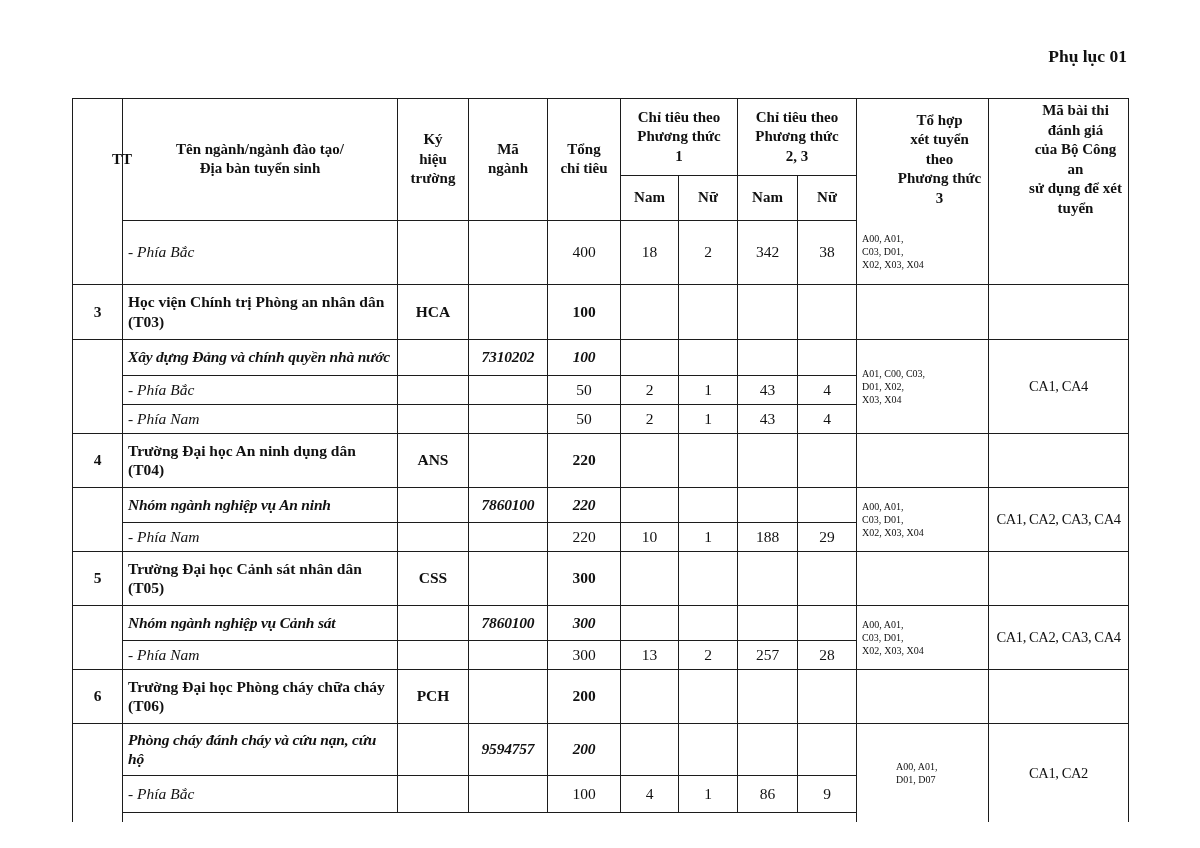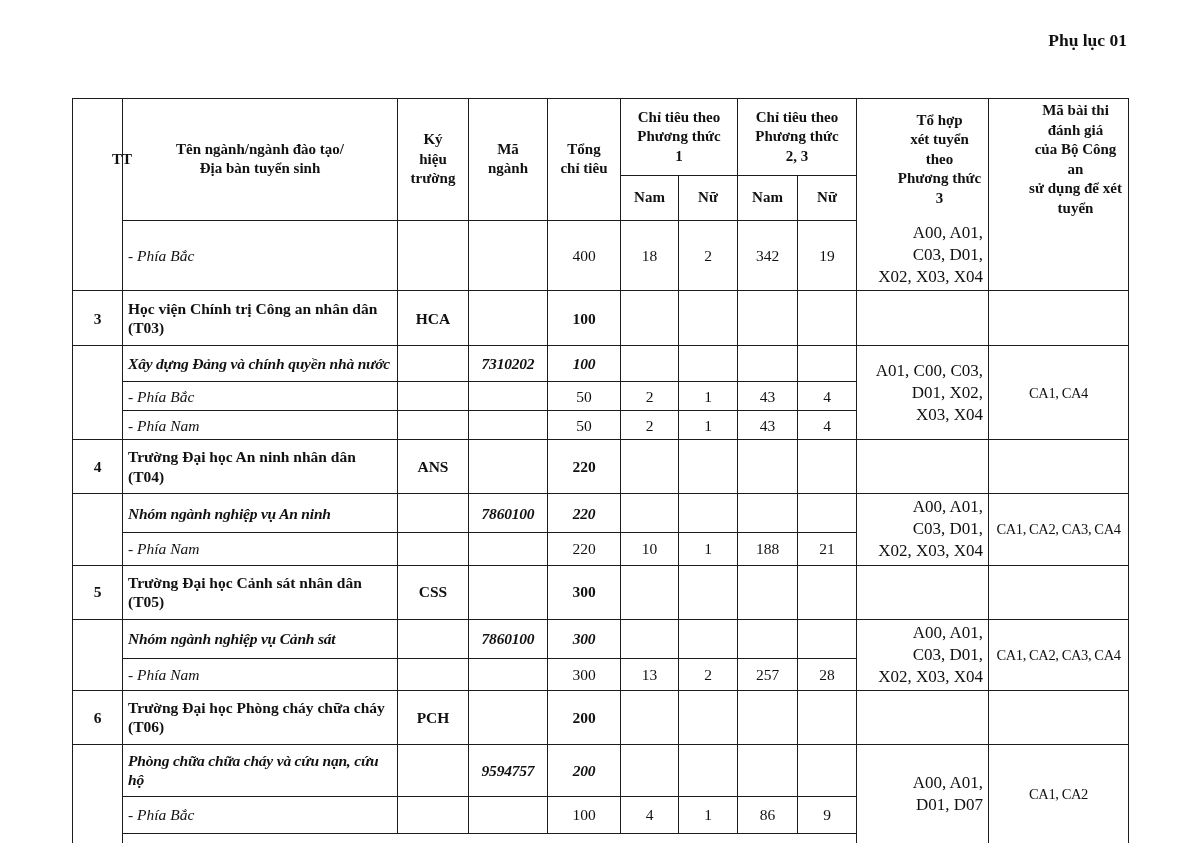--- a/index.html
+++ b/index.html
@@ -6,21 +6,21 @@
   body {
     width: 1200px; height: 848px;
     background: #ffffff;
     font-family: "Liberation Serif", "DejaVu Serif", serif;
     color: #111;
     position: relative;
     overflow: hidden;
   }
   .appendix-label {
     position: absolute;
-    top: 30px; right: 73px;
+    top: 46px; right: 73px;
     font-weight: bold;
     font-size: 17.5px;
   }
   table.quota {
     position: absolute;
     left: 72px; top: 98px;
     border-collapse: collapse;
     table-layout: fixed;
     width: 1056px;
   }
@@ -49,23 +49,23 @@
     white-space: pre-line;
     font-size: 15px;
     line-height: 1.3;
   }
   td.name { text-align: left; padding-right: 6px; }
   td.num  { text-align: center; }
   .b  { font-weight: bold; }
   .i  { font-style: italic; }
   .bi { font-weight: bold; font-style: italic; letter-spacing: -0.2px; }
   td.combo {
-    text-align: right;
+    text-align: left;
     white-space: pre-line;
-    font-size: 17px;
+    font-size: 10px;
     line-height: 1.3;
   }
   td.exam {
     text-align: center;
     white-space: nowrap;
     font-size: 14.5px;
     letter-spacing: -0.4px;
     padding: 2px 2px;
     margin-left: 27px;
   }
@@ -130,30 +130,30 @@
 
   <tr style="height:64px">
     <td class="num nb-t"></td>
     <td class="name i">- Phía Bắc</td>
     <td class="num"></td>
     <td class="num"></td>
     <td class="num">400</td>
     <td class="num">18</td>
     <td class="num">2</td>
     <td class="num">342</td>
-    <td class="num">19</td>
+    <td class="num">38</td>
     <td class="combo nb-t">A00, A01,
 C03, D01,
 X02, X03, X04</td>
     <td class="exam nb-t"></td>
   </tr>
 
   <tr style="height:55px">
     <td class="num b">3</td>
-    <td class="name b">Học viện Chính trị Công an nhân dân (T03)</td>
+    <td class="name b">Học viện Chính trị Phòng an nhân dân (T03)</td>
     <td class="num b">HCA</td>
     <td class="num"></td>
     <td class="num b">100</td>
     <td class="num"></td>
     <td class="num"></td>
     <td class="num"></td>
     <td class="num"></td>
     <td class="combo"></td>
     <td class="exam"></td>
   </tr>
@@ -188,21 +188,21 @@
     <td class="num"></td>
     <td class="num">50</td>
     <td class="num">2</td>
     <td class="num">1</td>
     <td class="num">43</td>
     <td class="num">4</td>
   </tr>
 
   <tr style="height:54px">
     <td class="num b">4</td>
-    <td class="name b">Trường Đại học An ninh nhân dân (T04)</td>
+    <td class="name b">Trường Đại học An ninh dụng dân (T04)</td>
     <td class="num b">ANS</td>
     <td class="num"></td>
     <td class="num b">220</td>
     <td class="num"></td>
     <td class="num"></td>
     <td class="num"></td>
     <td class="num"></td>
     <td class="combo"></td>
     <td class="exam"></td>
   </tr>
@@ -222,21 +222,21 @@
     <td class="exam" rowspan="2">CA1, CA2, CA3, CA4</td>
   </tr>
   <tr style="height:29px">
     <td class="name i">- Phía Nam</td>
     <td class="num"></td>
     <td class="num"></td>
     <td class="num">220</td>
     <td class="num">10</td>
     <td class="num">1</td>
     <td class="num">188</td>
-    <td class="num">21</td>
+    <td class="num">29</td>
   </tr>
 
   <tr style="height:54px">
     <td class="num b">5</td>
     <td class="name b">Trường Đại học Cảnh sát nhân dân (T05)</td>
     <td class="num b">CSS</td>
     <td class="num"></td>
     <td class="num b">300</td>
     <td class="num"></td>
     <td class="num"></td>
@@ -279,21 +279,21 @@
     <td class="num b">200</td>
     <td class="num"></td>
     <td class="num"></td>
     <td class="num"></td>
     <td class="num"></td>
     <td class="combo"></td>
     <td class="exam"></td>
   </tr>
   <tr style="height:52px">
     <td class="num nb-b" rowspan="3"></td>
-    <td class="name bi">Phòng chữa chữa cháy và cứu nạn, cứu hộ</td>
+    <td class="name bi">Phòng cháy đánh cháy và cứu nạn, cứu hộ</td>
     <td class="num"></td>
     <td class="num bi">9594757</td>
     <td class="num bi">200</td>
     <td class="num"></td>
     <td class="num"></td>
     <td class="num"></td>
     <td class="num"></td>
     <td class="combo nb-b" rowspan="3">A00, A01,
 D01, D07</td>
     <td class="exam nb-b" rowspan="3">CA1, CA2</td>

